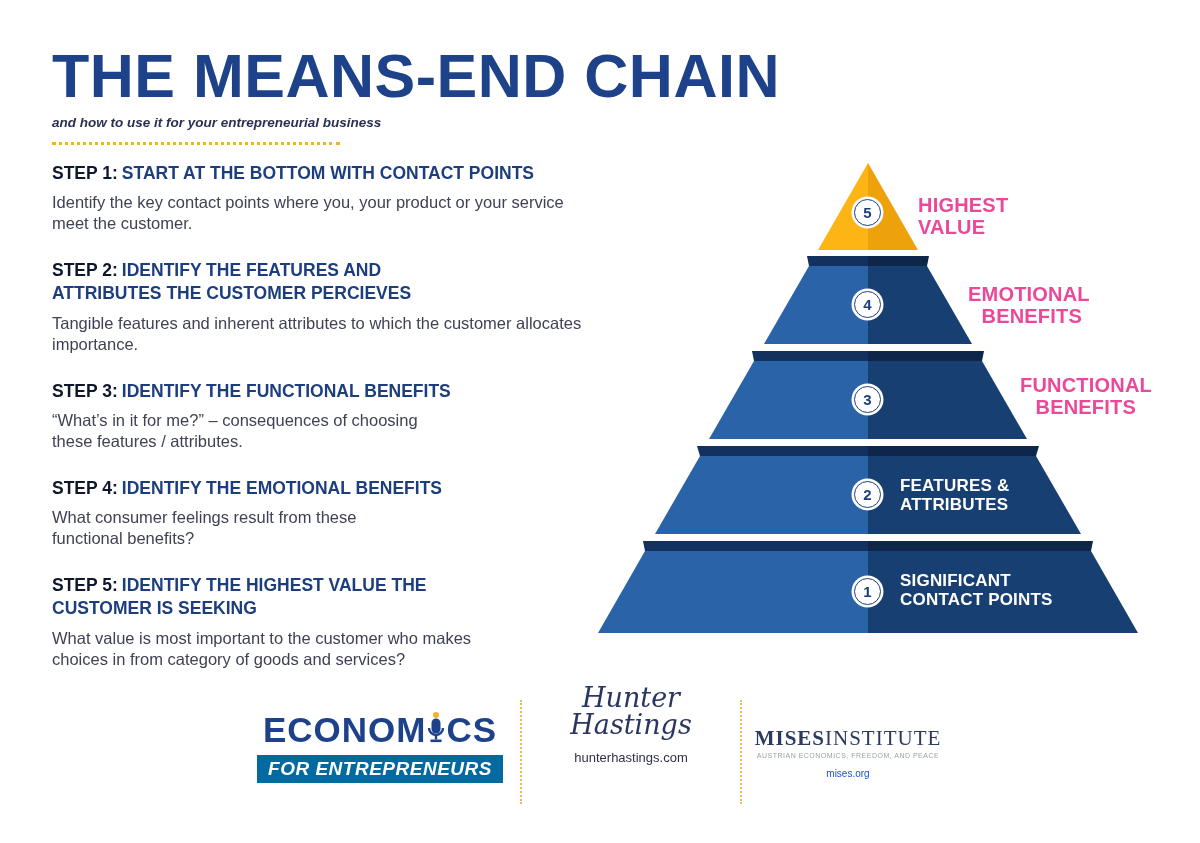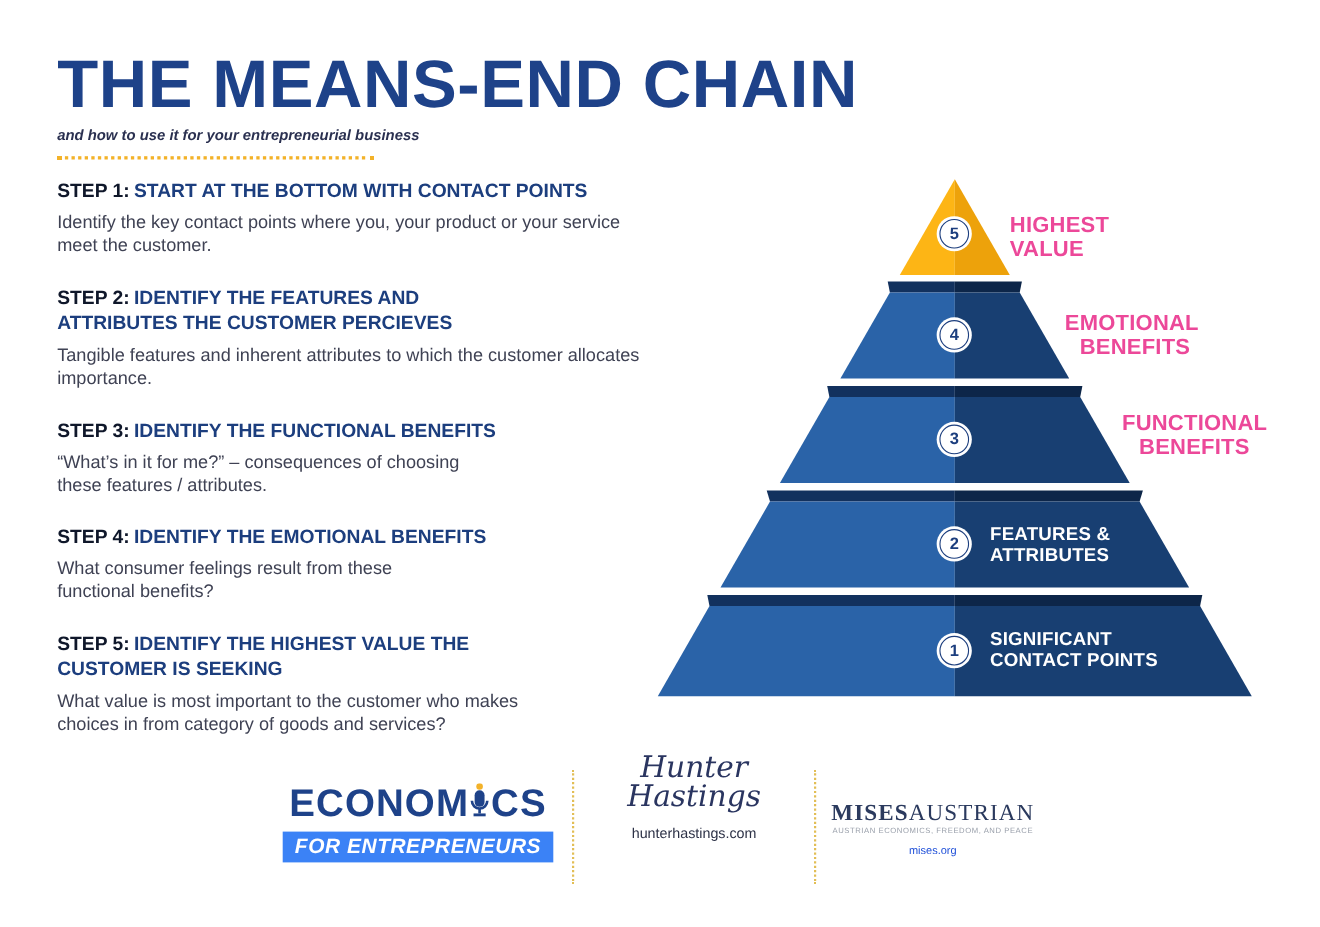--- a/index.html
+++ b/index.html
@@ -116,21 +116,21 @@
     font-weight: 800;
     letter-spacing: 1px;
     color: #1e4289;
     line-height: 1.0;
     white-space: nowrap;
   }
   .econ-logo .mic { display: inline-block; vertical-align: -4px; margin: 0 1px; }
   .brand-tagline {
     display: inline-block;
     margin-top: 4px;
-    background: #3b82f6;
+    background: #0369a1;
     color: #ffffff;
     font-style: italic;
     font-weight: 700;
     font-size: 19px;
     letter-spacing: 0.5px;
     padding: 3px 11px;
   }
 
   .footer-author { position: absolute; left: 528px; top: 684px; width: 206px; text-align: center; }
   .author-name {
@@ -244,18 +244,18 @@
     </div>
     <div class="brand-tagline">FOR ENTREPRENEURS</div>
   </div>
 
   <div class="footer-author">
     <div class="author-name">Hunter Hastings</div>
     <div class="author-site">hunterhastings.com</div>
   </div>
 
   <div class="footer-institute">
-    <div class="mises-name"><span class="bold">MISES</span><span>AUSTRIAN</span></div>
+    <div class="mises-name"><span class="bold">MISES</span><span>INSTITUTE</span></div>
     <div class="mises-tagline">AUSTRIAN ECONOMICS, FREEDOM, AND PEACE</div>
     <div class="mises-site">mises.org</div>
   </div>
 
 </div>
 
 </body></html>

